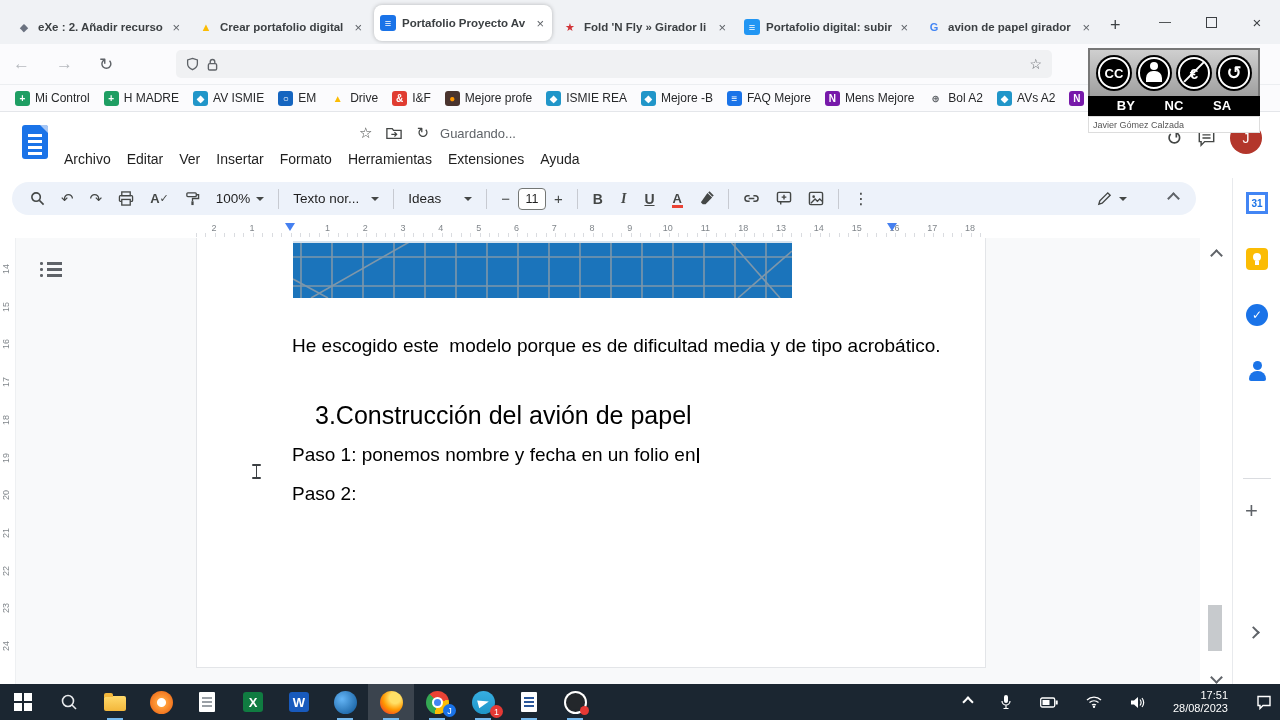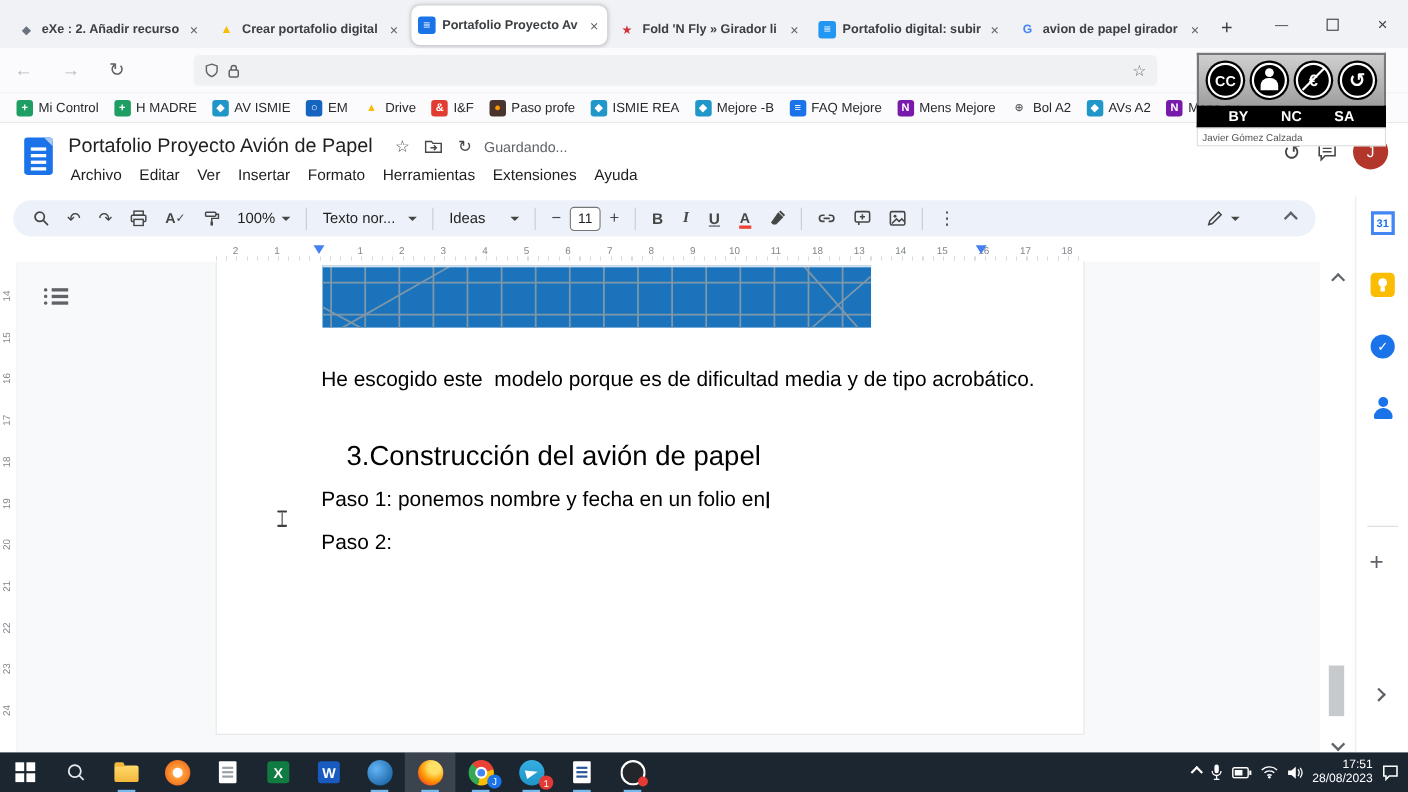--- a/index.html
+++ b/index.html
@@ -147,21 +147,21 @@
   .win-logo{display:grid;grid-template-columns:8px 8px;grid-template-rows:8px 8px;gap:1.5px;}
   .win-logo b{background:#fff;}
   .folder{width:22px;height:15px;background:linear-gradient(#ffd96b,#f3b73b);border-radius:2px;position:relative;margin-top:3px;}
   .folder::before{content:"";position:absolute;top:-3px;left:0;width:9px;height:4px;background:#f3b73b;border-radius:2px 2px 0 0;}
   .circle-ic{width:23px;height:23px;border-radius:50%;}
   .doc-ic{width:16px;height:20px;background:#fff;border-radius:1px;position:relative;}
   .doc-ic i{position:absolute;left:3px;top:5px;width:10px;height:1.5px;background:#9aa0a6;box-shadow:0 4px 0 #9aa0a6,0 8px 0 #9aa0a6;}
   .doc-ic.writer i{background:#2a5699;box-shadow:0 4px 0 #2a5699,0 8px 0 #2a5699;}
   .sq-ic{width:20px;height:20px;border-radius:3px;color:#fff;font-weight:bold;font-size:13px;display:flex;align-items:center;justify-content:center;}
   .badge{position:absolute;border-radius:50%;color:#fff;display:flex;align-items:center;justify-content:center;}
-  .tray{margin-left:auto;display:flex;align-items:center;gap:8px;padding-right:8px;color:#fff;}
+  .tray{margin-left:auto;display:flex;align-items:center;gap:28px;padding-right:8px;color:#fff;}
   .tray .chev{border-color:#fff;width:6px;height:6px;}
   .clock{font-size:11px;text-align:right;line-height:13px;}
   svg{display:block;}
 </style>
 </head>
 <body>
 
 <div class="screen">
 
   <div class="tabbar">
@@ -260,21 +260,21 @@
         <span>Drive</span>
       </div>
 
       <div class="bm">
         <span class="bm-ic" style="background: rgb(224, 60, 49); color: rgb(255, 255, 255);">&amp;</span>
         <span>I&amp;F</span>
       </div>
 
       <div class="bm">
         <span class="bm-ic" style="background: rgb(74, 52, 46); color: rgb(255, 152, 0);">●</span>
-        <span>Paso profe</span>
+        <span>Mejore profe</span>
       </div>
 
       <div class="bm">
         <span class="bm-ic" style="background: rgb(33, 150, 201); color: rgb(255, 255, 255);">◆</span>
         <span>ISMIE REA</span>
       </div>
 
       <div class="bm">
         <span class="bm-ic" style="background: rgb(33, 150, 201); color: rgb(255, 255, 255);">◆</span>
         <span>Mejore -B</span>
@@ -318,21 +318,20 @@
     <div class="cc-letters">
       <span>BY</span>
         <span>NC</span>
         <span>SA</span>
     </div>
     <div class="cc-author">Javier Gómez Calzada</div>
   </div>
 
   <div class="docsheader">
     <div class="docs-logo"></div>
-    <div class="doc-title">Portafolio Proyecto Avión de Papel</div>
     <div class="title-icons">
       <span class="ticon">☆</span>
       <span class="ticon">
         <svg width="16" height="14" viewBox="0 0 18 14">
             <path d="M1 2 h6 l1.5 2 H17 v9 H1 Z" fill="none" stroke="#444746" stroke-width="1.5"></path>
             <path d="M6 8.5 h6 M9.5 6 L12 8.5 L9.5 11" fill="none" stroke="#444746" stroke-width="1.4"></path>
           </svg>
       </span>
       <span class="ticon">↻</span>
       <span class="saving">Guardando...</span>

